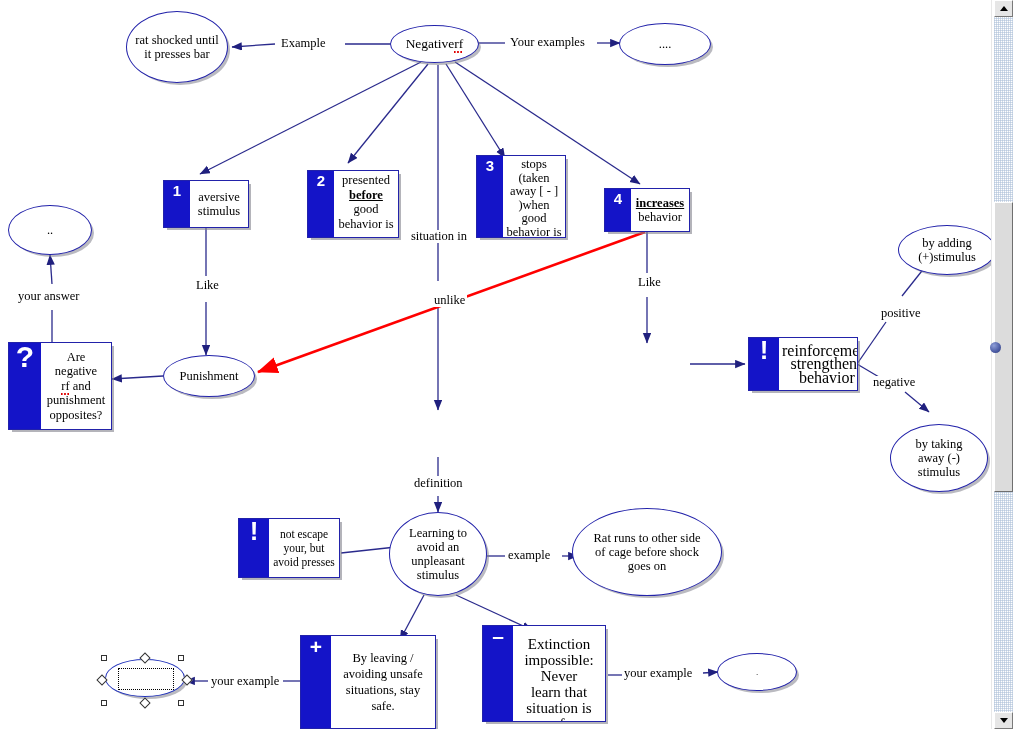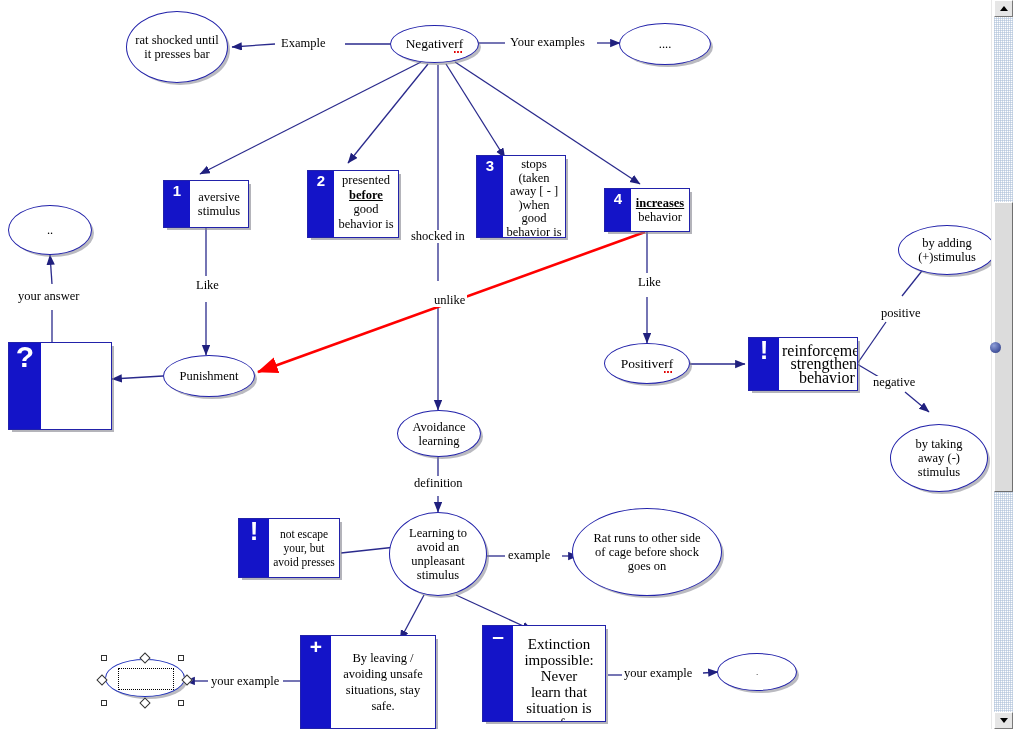--- a/index.html
+++ b/index.html
@@ -296,31 +296,34 @@
   </div>
 
   <div class="ellipse" style="left:8px;top:205px;width:84px;height:50px;">
     <div class="inner">..</div>
   </div>
 
   <div class="ibox quest" style="left:8px;top:342px;width:104px;height:88px;">
     <div class="bar">
         <span>?</span>
       </div>
+    <div class="body">
+      <div>
+        <div>Are negative</div>
+        <div><span class="sp">rf</span><span> and</span></div>
+        <div>punishment</div>
+        <div>opposites?</div>
+      </div>
+    </div>
   </div>
 
   <div class="ellipse" style="left:163px;top:355px;width:92px;height:42px;">
     <div class="inner">Punishment</div>
   </div>
 
-  <div class="ellipse" style="left:604px;top:343px;width:86px;height:41px;font-size:13.5px;">
-    <div class="inner">
-      <span>Positive</span><span class="sp">rf</span>
-    </div>
-  </div>
 
   <div class="ibox bang" style="left:748px;top:337px;width:110px;height:54px;">
     <div class="bar">
         <span>!</span>
       </div>
     <div class="body" style="font-size:16px;line-height:13.5px;">
       <div>
         <div>reinforcement</div>
         <div>strengthens</div>
         <div>behavior</div>
@@ -336,26 +339,20 @@
   </div>
 
   <div class="ellipse" style="left:890px;top:424px;width:98px;height:68px;">
     <div class="inner">
       <div>by taking</div>
       <div>away (-)</div>
       <div>stimulus</div>
     </div>
   </div>
 
-  <div class="ellipse" style="left:397px;top:410px;width:84px;height:47px;">
-    <div class="inner">
-      <div>Avoidance</div>
-      <div>learning</div>
-    </div>
-  </div>
 
   <div class="ibox bang" style="left:238px;top:518px;width:102px;height:60px;">
     <div class="bar">
         <span>!</span>
       </div>
     <div class="body" style="font-size:11.5px;line-height:14px;">
       <div>
         <div>not escape</div>
         <div>your, but</div>
         <div>avoid presses</div>
@@ -419,21 +416,21 @@
     <div class="handle-dm" style="left:3px;top:26px;"></div>
     <div class="handle-dm" style="left:88px;top:26px;"></div>
   </div>
 
   <div class="ellipse" style="left:717px;top:653px;width:80px;height:38px;">
     <div class="inner" style="font-size:9px;">.</div>
   </div>
 
   <div class="elabel" style="left:279px;top:37px;">Example</div>
   <div class="elabel" style="left:508px;top:36px;">Your examples</div>
-  <div class="elabel" style="left:409px;top:230px;">shocked in</div>
+  <div class="elabel" style="left:409px;top:230px;">situation in</div>
   <div class="elabel" style="left:194px;top:279px;">Like</div>
   <div class="elabel" style="left:636px;top:276px;">Like</div>
   <div class="elabel" style="left:432px;top:294px;">unlike</div>
   <div class="elabel" style="left:16px;top:290px;">your answer</div>
   <div class="elabel" style="left:879px;top:307px;">positive</div>
   <div class="elabel" style="left:871px;top:376px;">negative</div>
   <div class="elabel" style="left:412px;top:477px;">definition</div>
   <div class="elabel" style="left:506px;top:549px;">example</div>
   <div class="elabel" style="left:209px;top:675px;">your example</div>
   <div class="elabel" style="left:622px;top:667px;">your example</div>

